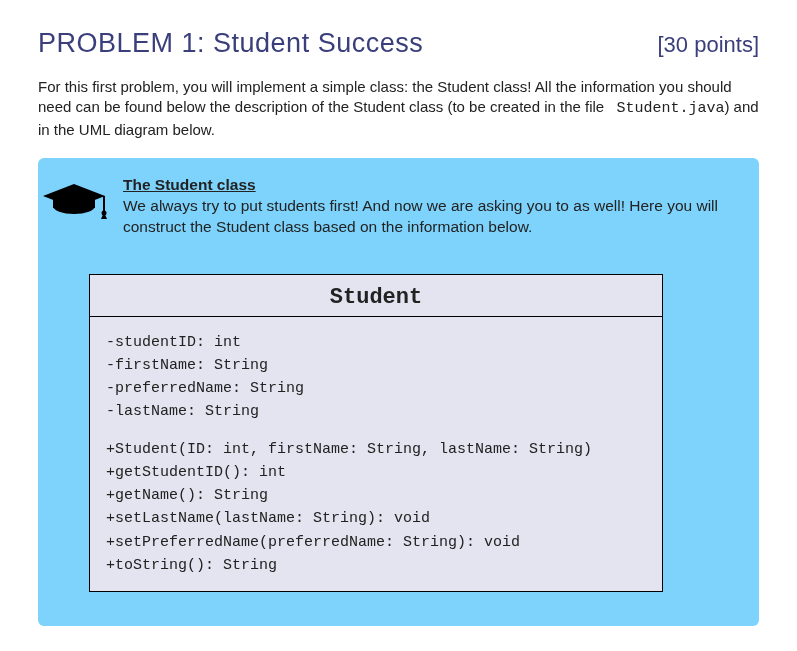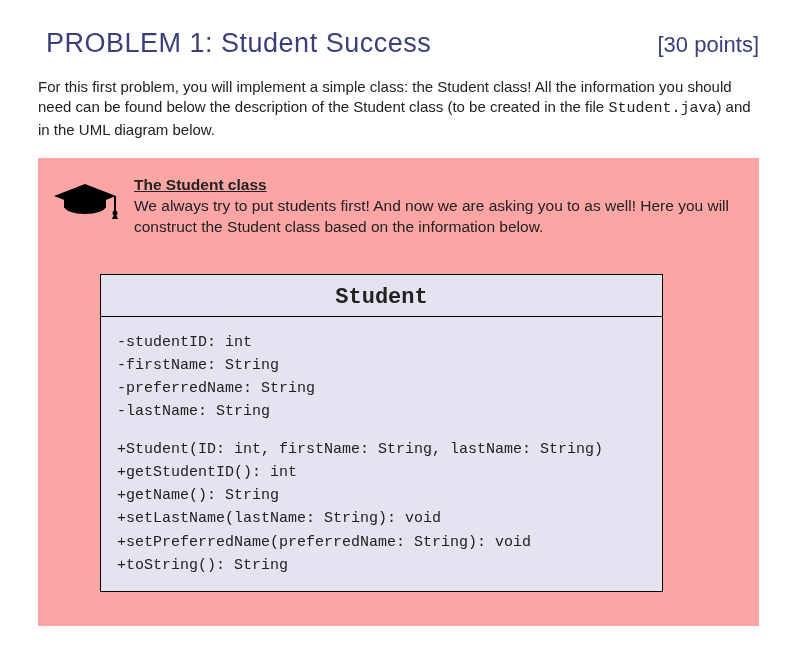--- a/index.html
+++ b/index.html
@@ -18,40 +18,41 @@
     display: flex;
     justify-content: space-between;
     align-items: baseline;
     margin-bottom: 18px;
   }
   .problem-title {
     font-size: 27px;
     font-weight: 400;
     color: #3a3e7b;
     letter-spacing: 0.5px;
-    margin-left: 8px;
   }
   .points {
     font-size: 22px;
     font-weight: 400;
     color: #3a3e7b;
   }
   .intro {
     font-size: 15px;
     line-height: 1.35;
     color: #222;
     margin-bottom: 18px;
   }
   .code-inline {
     font-family: "Courier New", Courier, monospace;
     font-size: 15px;
+    margin-left: 8px;
   }
   .info-panel {
-    background: #fca5a5;
-    padding: 18px 28px 34px 14px;
+    background: #7dd3fc;
+    padding: 18px 28px 34px 3px;
+    border-radius: 6px;
   }
   .panel-top {
     display: flex;
     align-items: flex-start;
     gap: 16px;
     margin-bottom: 36px;
   }
   .cap-icon {
     flex: 0 0 auto;
     margin-top: 6px;

